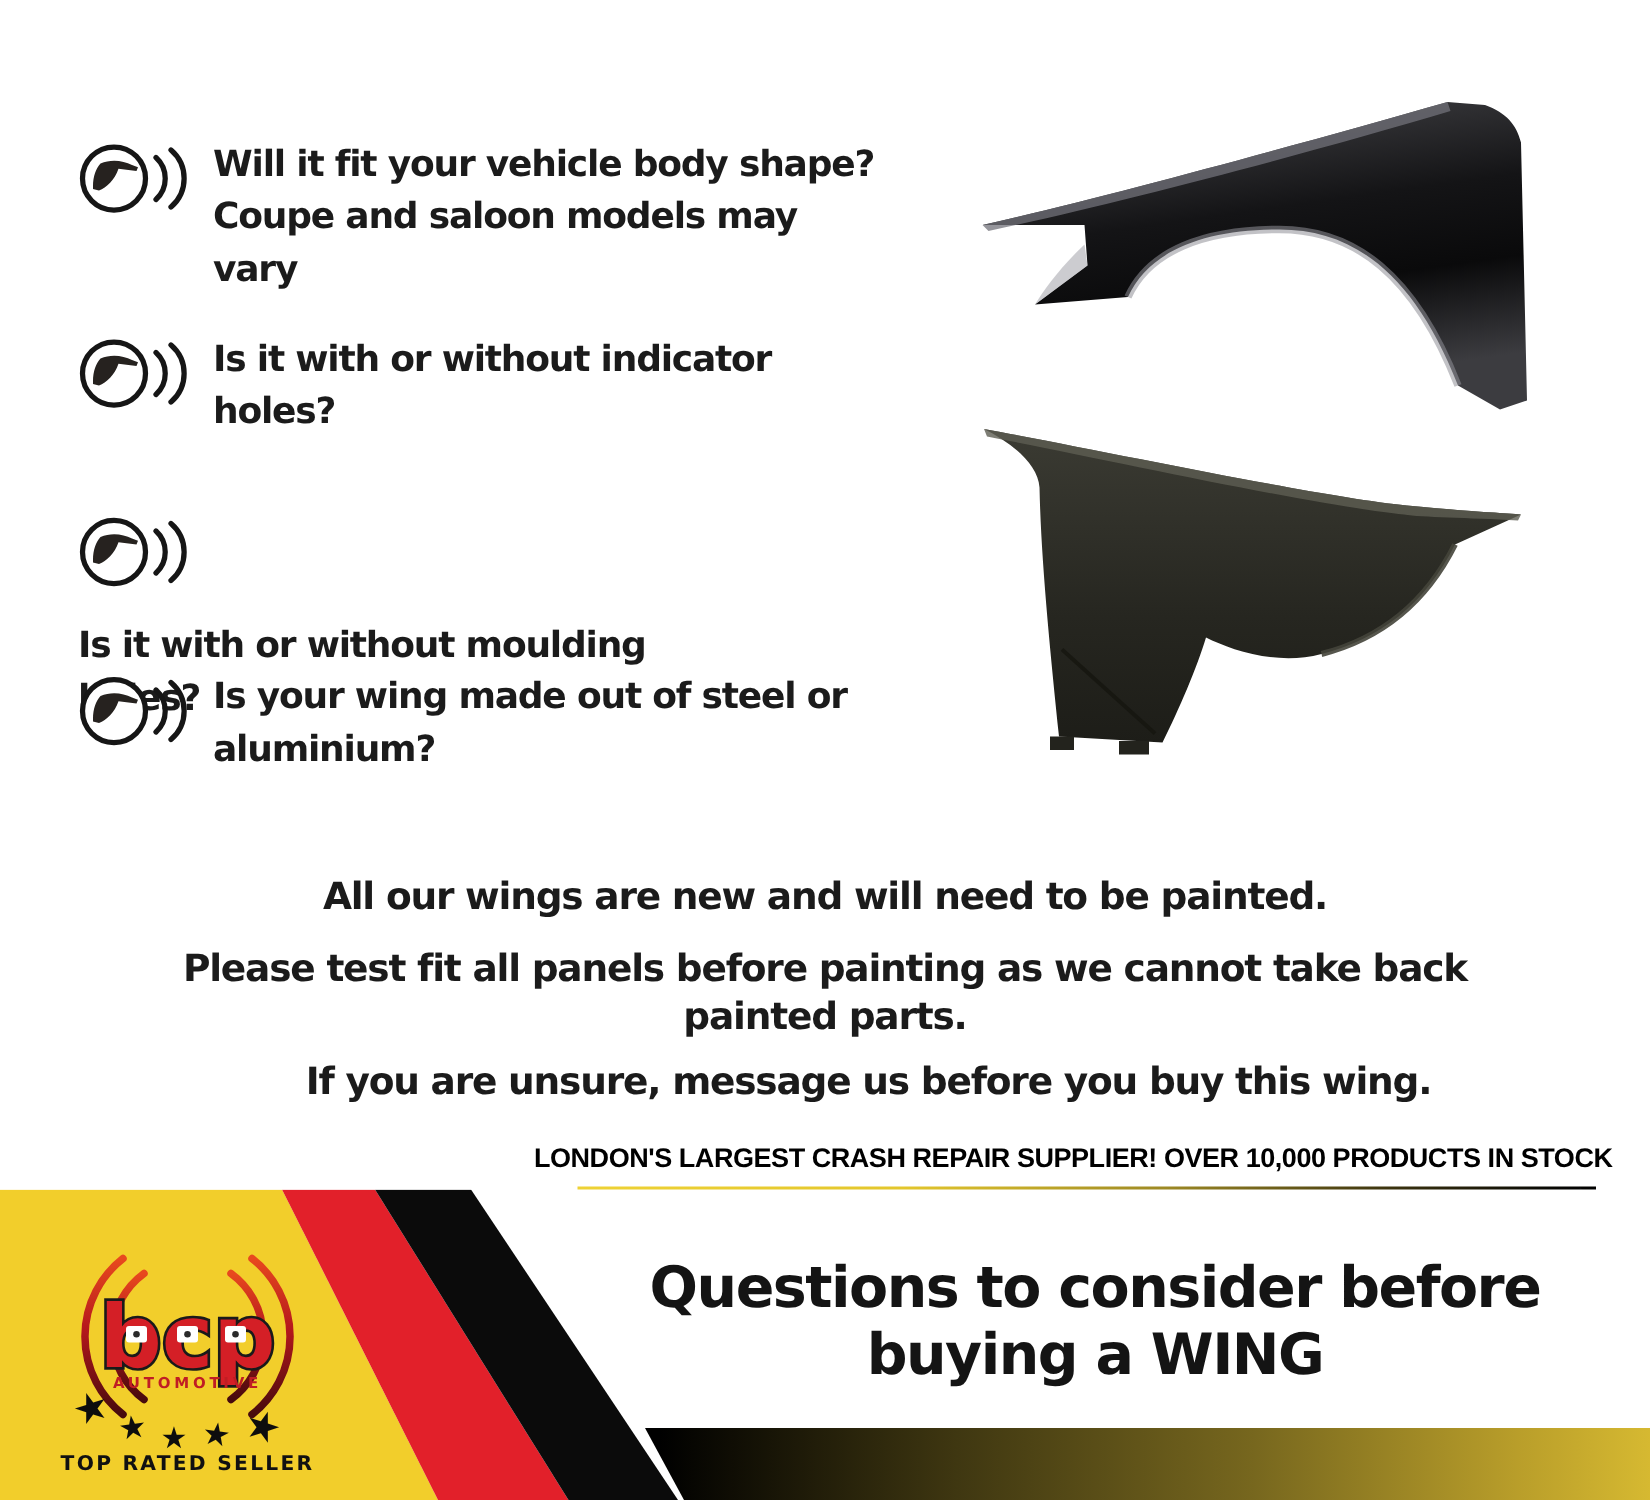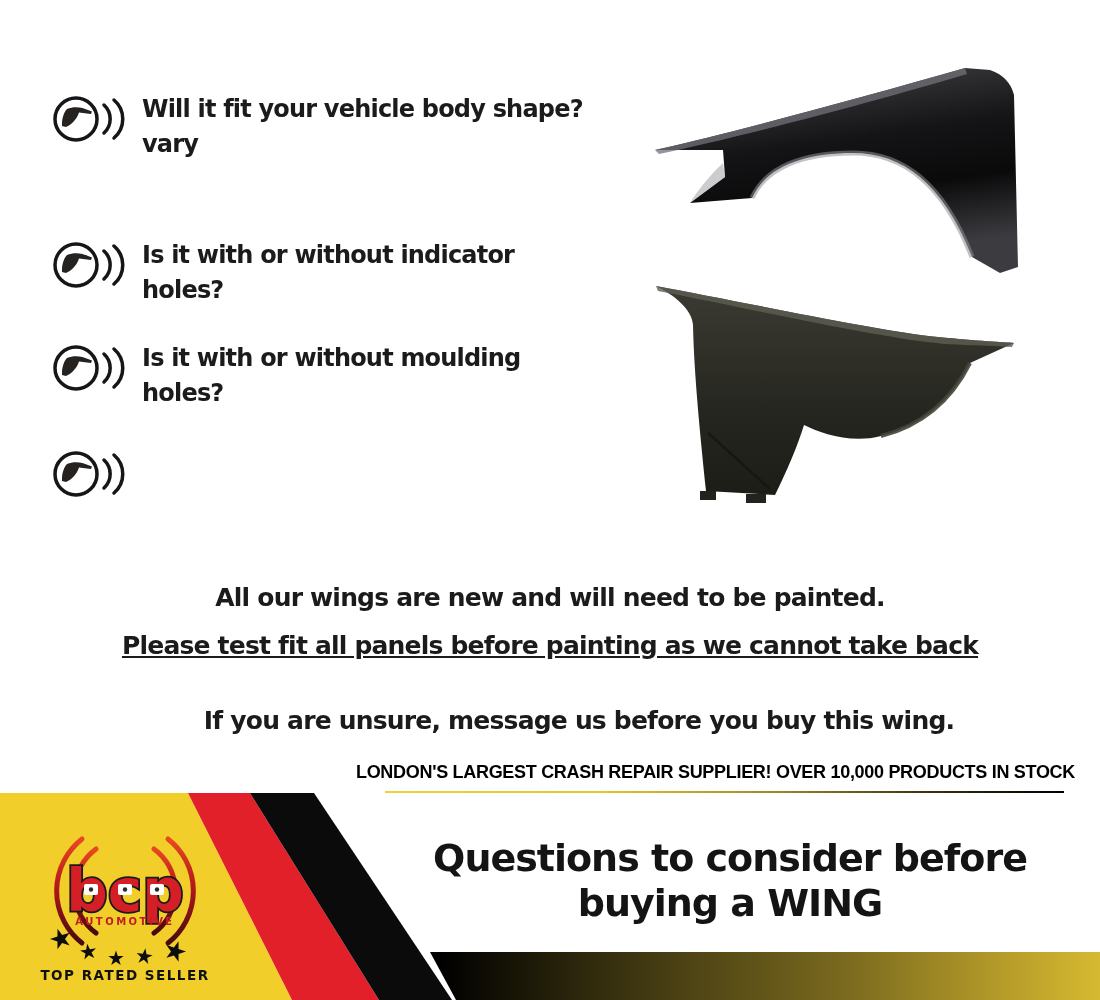--- a/index.html
+++ b/index.html
@@ -6,25 +6,25 @@
   body{
     width:1100px;height:1000px;position:relative;overflow:hidden;
     background:#ffffff;
     font-family:"DejaVu Sans", sans-serif;
   }
   
   .q-row{position:absolute;left:52px;display:flex;align-items:flex-start;gap:16px;width:620px;}
   .q-row .icon{flex:0 0 auto;margin-top:2px;}
   .q-text{font-size:24px;font-weight:700;color:#1b1b1b;letter-spacing:-0.8px;line-height:35px;}
   .q-line{display:block;white-space:nowrap;}
-  #q1{top:92px;} #q2{top:238px;gap:16px;} #q3{top:341px;} #q4{top:447px;}
+  #q1{top:92px;} #q2{top:222px;gap:16px;} #q3{top:341px;flex-direction:column;} #q4{top:447px;}
   
   .note{position:absolute;left:0;width:1100px;text-align:center;
         font-size:25px;font-weight:700;color:#1b1b1b;letter-spacing:-0.8px;line-height:32px;}
-  #note1{top:582px;} #note2{top:630px;text-decoration:underline;} #note3{top:705px;padding-left:29px;}
+  #note1{top:582px;} #note2{top:630px;} #note3{top:705px;padding-left:29px;}
   .note span{display:block;white-space:nowrap;}
   
   .banner-text{position:absolute;top:762px;right:25px;
         font-family:"Liberation Sans", sans-serif;font-weight:bold;
         font-size:18px;letter-spacing:-0.3px;color:#000;white-space:nowrap;text-align:right;}
   .gold-bar-top{position:absolute;left:385px;top:791px;width:679px;height:12px;
         background:linear-gradient(90deg,#eed235 0%,#e3c62c 32%,#9c8824 58%,#3a320f 80%,#0a0a05 95%,#000 100%);}
   .gold-bar-hook{position:absolute;left:1040px;top:791px;width:60px;height:86px;background:#0a0a0a;
         clip-path:polygon(13px 0px,60px 50px,60px 84px,35px 12px,13px 12px);}
   
@@ -52,20 +52,21 @@
   <span class="icon">
     <svg width="74" height="50" viewBox="0 0 74 50">
       <circle cx="24" cy="25" r="21" fill="#fff" stroke="#161616" stroke-width="3.5"></circle>
       <path d="M10,32 L10,30 C10,24 12,18 15,15 C22,12 30,13 36,16 L40,17.5 L39,20 L27,18.5 C24.5,26 19,31 14,33 Z" fill="#26221f"></path>
       <path d="M52,11 A19,19 0 0 1 52,39" fill="none" stroke="#161616" stroke-width="3.5" stroke-linecap="round"></path>
       <path d="M62,6 A25,25 0 0 1 62,44" fill="none" stroke="#161616" stroke-width="3.5" stroke-linecap="round"></path>
     </svg>
   </span>
   <span class="q-text">
     <span class="q-line">Will it fit your vehicle body shape?</span>
+    <span class="q-line">Coupe and saloon models may</span>
     <span class="q-line">vary</span>
   </span>
 </div>
 
 <div class="q-row" id="q2">
   <span class="icon">
     <svg width="74" height="50" viewBox="0 0 74 50">
       <circle cx="24" cy="25" r="21" fill="#fff" stroke="#161616" stroke-width="3.5"></circle>
       <path d="M10,32 L10,30 C10,24 12,18 15,15 C22,12 30,13 36,16 L40,17.5 L39,20 L27,18.5 C24.5,26 19,31 14,33 Z" fill="#26221f"></path>
       <path d="M52,11 A19,19 0 0 1 52,39" fill="none" stroke="#161616" stroke-width="3.5" stroke-linecap="round"></path>
@@ -94,20 +95,24 @@
 </div>
 
 <div class="q-row" id="q4">
   <span class="icon">
     <svg width="74" height="50" viewBox="0 0 74 50">
       <circle cx="24" cy="25" r="21" fill="#fff" stroke="#161616" stroke-width="3.5"></circle>
       <path d="M10,32 L10,30 C10,24 12,18 15,15 C22,12 30,13 36,16 L40,17.5 L39,20 L27,18.5 C24.5,26 19,31 14,33 Z" fill="#26221f"></path>
       <path d="M52,11 A19,19 0 0 1 52,39" fill="none" stroke="#161616" stroke-width="3.5" stroke-linecap="round"></path>
       <path d="M62,6 A25,25 0 0 1 62,44" fill="none" stroke="#161616" stroke-width="3.5" stroke-linecap="round"></path>
     </svg>
+  </span>
+  <span class="q-text">
+    <span class="q-line">Is your wing made out of steel or</span>
+    <span class="q-line">aluminium?</span>
   </span>
 </div>
 
 <div class="wing-top">
   <svg width="372" height="225" viewBox="0 0 372 225">
     <defs>
       <linearGradient id="g1" x1="0" y1="0" x2="0.25" y2="1">
         <stop offset="0" stop-color="#4a4a4e"></stop>
         <stop offset="0.45" stop-color="#141416"></stop>
         <stop offset="0.7" stop-color="#0a0a0b"></stop>
@@ -137,20 +142,21 @@
     <path d="M322,80 C302,120 272,143 233,153" fill="none" stroke="#44443a" stroke-width="4" opacity="0.9"></path>
     <path d="M60,150 L122,206" stroke="#15150f" stroke-width="2.5" opacity="0.8" fill="none"></path>
   </svg>
 </div>
 
 <div class="note" id="note1">
   <span>All our wings are new and will need to be painted.</span>
 </div>
 <div class="note" id="note2">
   <span>Please test fit all panels before painting as we cannot take back</span>
+  <span>painted parts.</span>
 </div>
 <div class="note" id="note3">
   <span>If you are unsure, message us before you buy this wing.</span>
 </div>
 
 <div class="banner-text">LONDON'S LARGEST CRASH REPAIR SUPPLIER! OVER 10,000 PRODUCTS IN STOCK</div>
 <div class="gold-bar-top"></div>
 <div class="gold-bar-hook"></div>
 
 <div class="footer">

